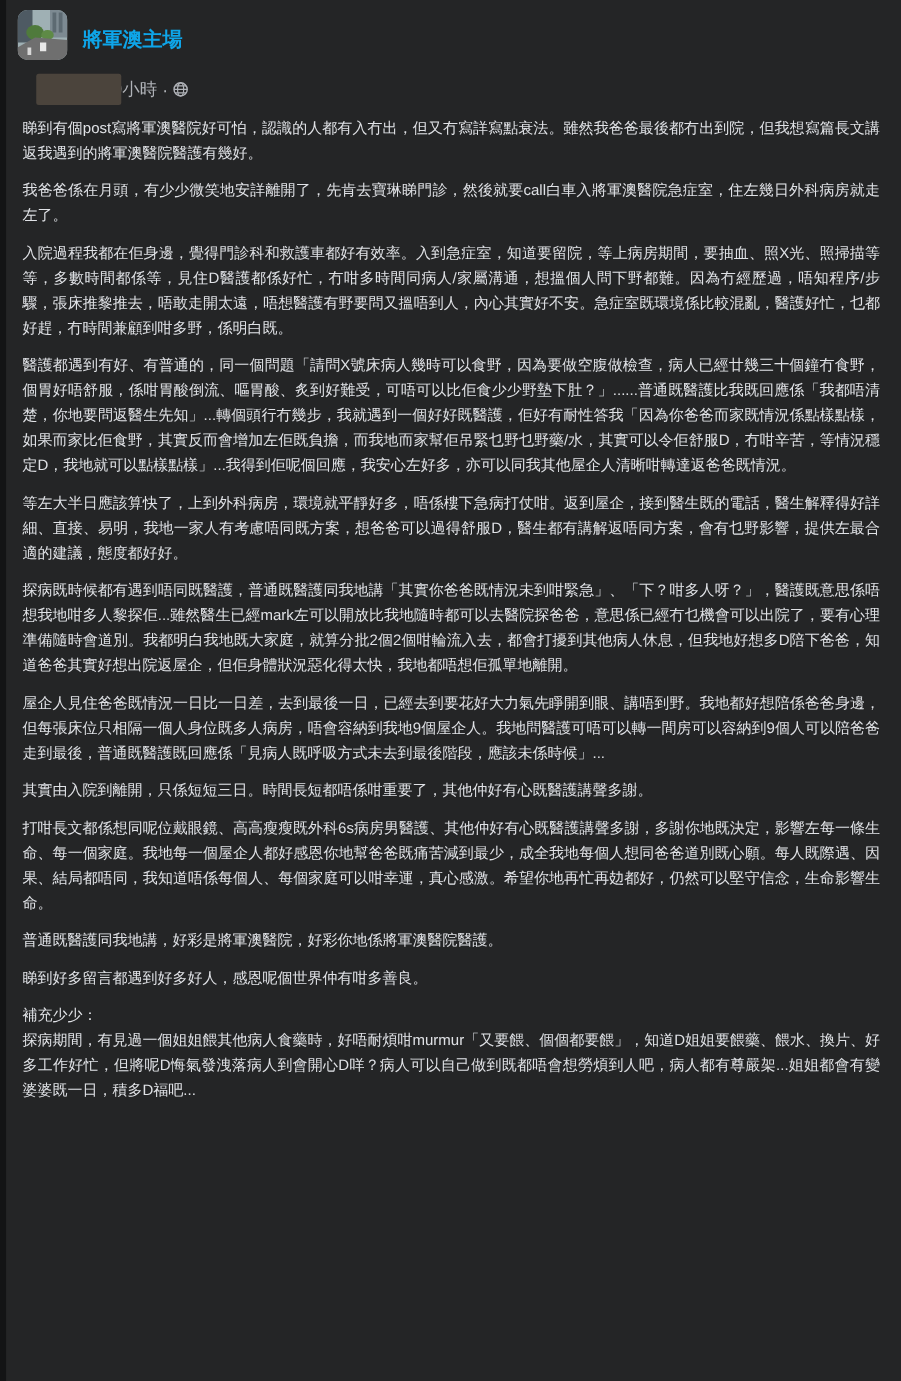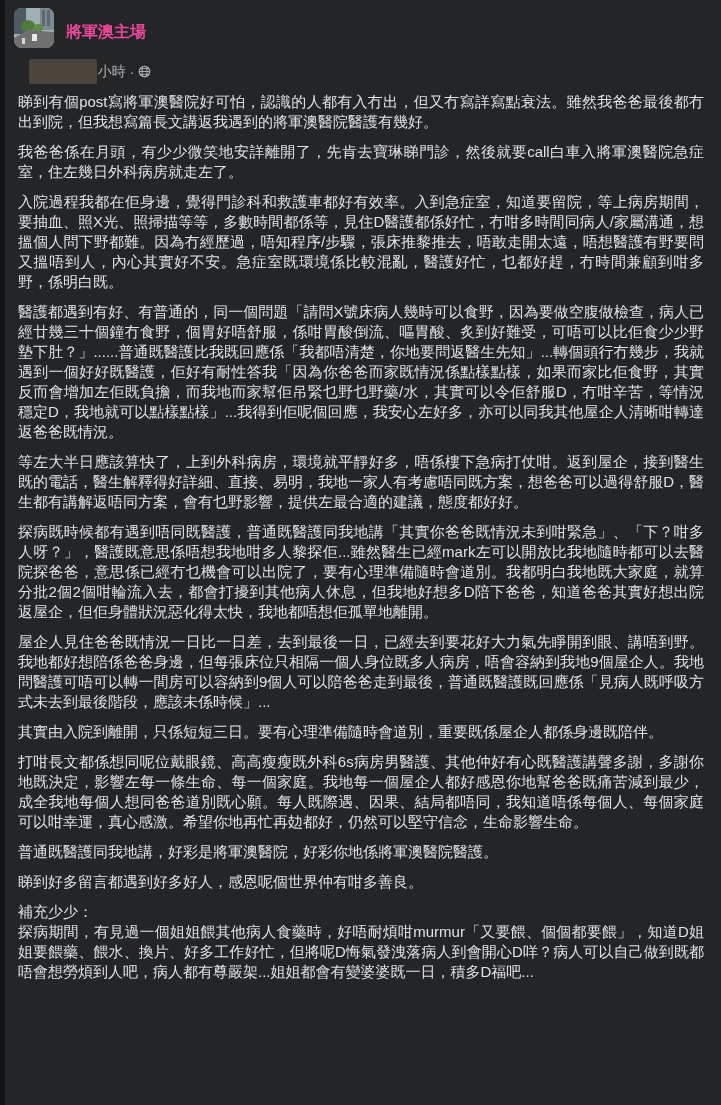--- a/index.html
+++ b/index.html
@@ -36,21 +36,21 @@
     overflow: hidden;
     flex: 0 0 auto;
     cursor: pointer;
     background: #3a3b3c;
   }
   .group-name {
     margin-left: 12px;
     margin-top: 8px;
     font-size: 16px;
     font-weight: bold;
-    color: #ec4899;
+    color: #0ea5e9;
     cursor: pointer;
   }
   .header-sub {
     display: flex;
     align-items: center;
     margin-left: 15px;
     margin-top: 11px;
     height: 25px;
   }
   .redaction-box {
@@ -72,21 +72,21 @@
     gap: 4px;
     cursor: pointer;
   }
   .globe { width: 13px; height: 13px; display: inline-block; }
   .post-body {
     margin: 8px 13px 0 13px;
     width: 686px;
   }
   .post-body p {
     margin: 0 0 10px 0;
-    font-size: 15px;
+    font-size: 12px;
     line-height: 20px;
     color: #e0e2e6;
     white-space: pre-line;
     text-align: justify;
   }
 </style>
 </head>
 <body>
 
 <div class="page-edge"></div>
@@ -128,21 +128,21 @@
   </div>
 
   <div class="post-body">
     <p>睇到有個post寫將軍澳醫院好可怕，認識的人都有入冇出，但又冇寫詳寫點衰法。雖然我爸爸最後都冇出到院，但我想寫篇長文講返我遇到的將軍澳醫院醫護有幾好。</p>
     <p>我爸爸係在月頭，有少少微笑地安詳離開了，先肯去寶琳睇門診，然後就要call白車入將軍澳醫院急症室，住左幾日外科病房就走左了。</p>
     <p>入院過程我都在佢身邊，覺得門診科和救護車都好有效率。入到急症室，知道要留院，等上病房期間，要抽血、照X光、照掃描等等，多數時間都係等，見住D醫護都係好忙，冇咁多時間同病人/家屬溝通，想搵個人問下野都難。因為冇經歷過，唔知程序/步驟，張床推黎推去，唔敢走開太遠，唔想醫護有野要問又搵唔到人，內心其實好不安。急症室既環境係比較混亂，醫護好忙，乜都好趕，冇時間兼顧到咁多野，係明白既。</p>
     <p>醫護都遇到有好、有普通的，同一個問題「請問X號床病人幾時可以食野，因為要做空腹做檢查，病人已經廿幾三十個鐘冇食野，個胃好唔舒服，係咁胃酸倒流、嘔胃酸、炙到好難受，可唔可以比佢食少少野墊下肚？」......普通既醫護比我既回應係「我都唔清楚，你地要問返醫生先知」...轉個頭行冇幾步，我就遇到一個好好既醫護，佢好有耐性答我「因為你爸爸而家既情況係點樣點樣，如果而家比佢食野，其實反而會增加左佢既負擔，而我地而家幫佢吊緊乜野乜野藥/水，其實可以令佢舒服D，冇咁辛苦，等情況穩定D，我地就可以點樣點樣」...我得到佢呢個回應，我安心左好多，亦可以同我其他屋企人清晰咁轉達返爸爸既情況。</p>
     <p>等左大半日應該算快了，上到外科病房，環境就平靜好多，唔係樓下急病打仗咁。返到屋企，接到醫生既的電話，醫生解釋得好詳細、直接、易明，我地一家人有考慮唔同既方案，想爸爸可以過得舒服D，醫生都有講解返唔同方案，會有乜野影響，提供左最合適的建議，態度都好好。</p>
     <p>探病既時候都有遇到唔同既醫護，普通既醫護同我地講「其實你爸爸既情況未到咁緊急」、「下？咁多人呀？」，醫護既意思係唔想我地咁多人黎探佢...雖然醫生已經mark左可以開放比我地隨時都可以去醫院探爸爸，意思係已經冇乜機會可以出院了，要有心理準備隨時會道別。我都明白我地既大家庭，就算分批2個2個咁輪流入去，都會打擾到其他病人休息，但我地好想多D陪下爸爸，知道爸爸其實好想出院返屋企，但佢身體狀況惡化得太快，我地都唔想佢孤單地離開。</p>
     <p>屋企人見住爸爸既情況一日比一日差，去到最後一日，已經去到要花好大力氣先睜開到眼、講唔到野。我地都好想陪係爸爸身邊，但每張床位只相隔一個人身位既多人病房，唔會容納到我地9個屋企人。我地問醫護可唔可以轉一間房可以容納到9個人可以陪爸爸走到最後，普通既醫護既回應係「見病人既呼吸方式未去到最後階段，應該未係時候」...</p>
-    <p>其實由入院到離開，只係短短三日。要有心理準備隨時會道別，重要既係屋企人都係身邊既陪伴。</p>
+    <p>其實由入院到離開，只係短短三日。時間長短都唔係咁重要了，其他仲好有心既醫護講聲多謝。</p>
     <p>打咁長文都係想同呢位戴眼鏡、高高瘦瘦既外科6s病房男醫護、其他仲好有心既醫護講聲多謝，多謝你地既決定，影響左每一條生命、每一個家庭。我地每一個屋企人都好感恩你地幫爸爸既痛苦減到最少，成全我地每個人想同爸爸道別既心願。每人既際遇、因果、結局都唔同，我知道唔係每個人、每個家庭可以咁幸運，真心感激。希望你地再忙再攰都好，仍然可以堅守信念，生命影響生命。</p>
     <p>普通既醫護同我地講，好彩是將軍澳醫院，好彩你地係將軍澳醫院醫護。</p>
     <p>睇到好多留言都遇到好多好人，感恩呢個世界仲有咁多善良。</p>
     <p>補充少少：
 探病期間，有見過一個姐姐餵其他病人食藥時，好唔耐煩咁murmur「又要餵、個個都要餵」，知道D姐姐要餵藥、餵水、換片、好多工作好忙，但將呢D悔氣發洩落病人到會開心D咩？病人可以自己做到既都唔會想勞煩到人吧，病人都有尊嚴架...姐姐都會有變婆婆既一日，積多D福吧...</p>
   </div>
 
 </div>
 
 </body></html>

